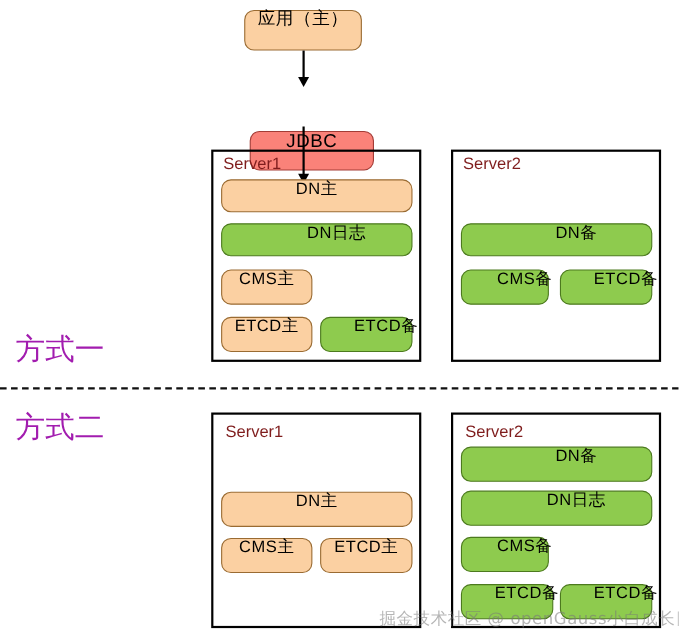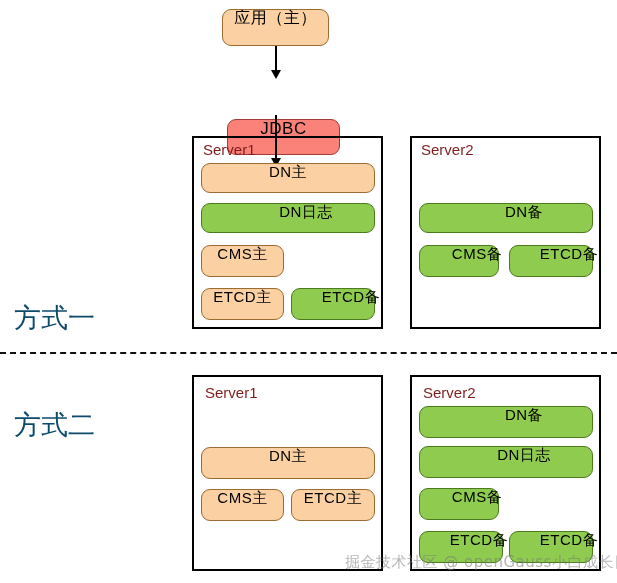--- a/index.html
+++ b/index.html
@@ -65,21 +65,21 @@
     border-left: 5px solid transparent;
     border-right: 5px solid transparent;
     border-top: 9px solid #000;
   }
 
   
   .mode-label {
     position: absolute;
     font-size: 27px;
     line-height: 1;
-    color: #0c4a6e;
+    color: #a21caf;
     white-space: nowrap;
     font-family: "DejaVu Sans", "Liberation Sans", sans-serif;
   }
 
   
   .divider {
     position: absolute;
     left: 0;
     width: 617px;
     height: 0;
@@ -147,21 +147,21 @@
 </div>
 <div class="chip green" style="left:419px; top:245px; width:80px; height:32px;">
   <span>CMS备</span>
 </div>
 <div class="chip green" style="left:509px; top:245px; width:84px; height:32px;">
   <span>ETCD备</span>
 </div>
 
 <div class="divider" style="top:352px;"></div>
 
-<div class="mode-label" style="left:14px; top:375px;margin-top:36px;">方式二</div>
+<div class="mode-label" style="left:14px; top:375px;">方式二</div>
 
 <div class="server" style="left:192px; top:375px; width:191px; height:196px;"></div>
 <div class="server-title" style="left:205px; top:385px;">Server1</div>
 
 <div class="chip orange" style="left:201px; top:447px; width:174px; height:32px;">
   <span>DN主</span>
 </div>
 <div class="chip orange" style="left:201px; top:489px; width:83px; height:32px;">
   <span>CMS主</span>
 </div>

